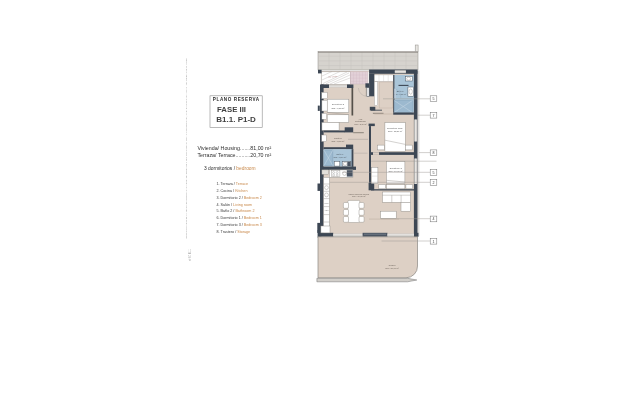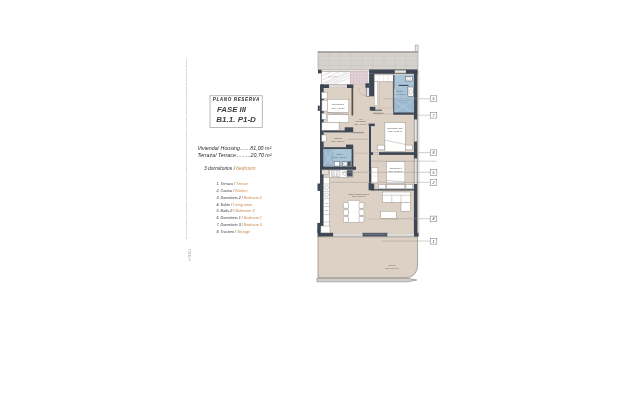--- a/index.html
+++ b/index.html
@@ -1,17 +1,17 @@
 <!DOCTYPE html>
 <html><head>
 <meta charset="utf-8">
 <style>
   html,body{margin:0;padding:0;background:#ffffff;}
   #page{position:relative;width:631px;height:284px;background:#ffffff;overflow:hidden;
-        font-family:"Liberation Sans", sans-serif;font-style:italic;}
+        font-family:"Liberation Sans", sans-serif;}
   svg{position:absolute;top:0;left:0;}
   text{font-family:"Liberation Sans", sans-serif;}
 </style>
 </head>
 <body>
 <div id="page">
 <svg width="631" height="404" viewBox="0 0 631 404">
 
 <g>
 <text x="0" y="0" transform="translate(186.5,239) rotate(-90)" font-size="2.3" fill="#999999">NOTA:Las superficies y dimensiones de este plano pueden ser sometidas a modificaciones y el mobiliario es decorativo, no teniendo valor contractual. Ver memoria de calidades.</text>

